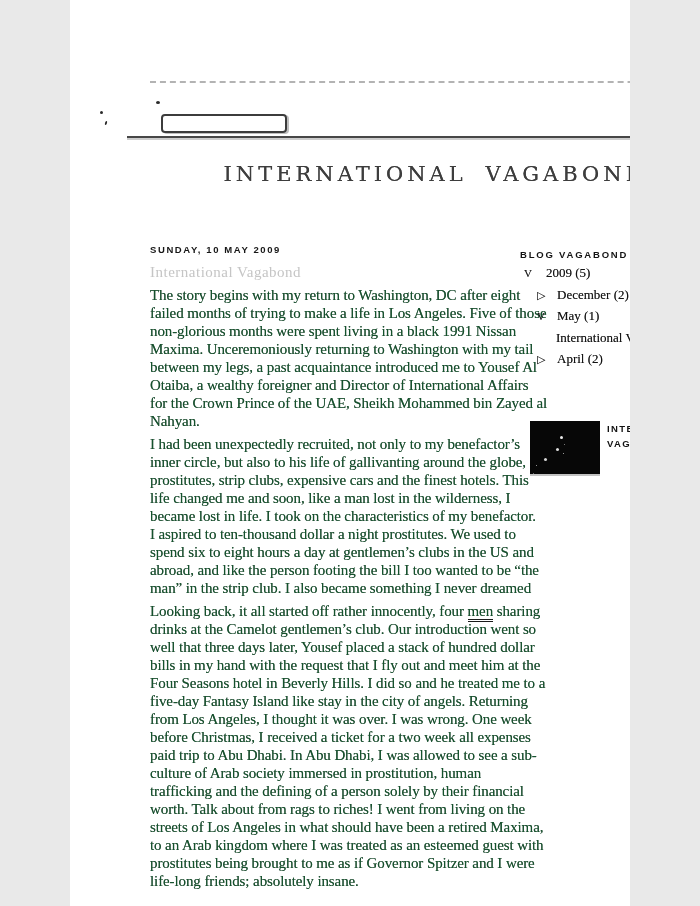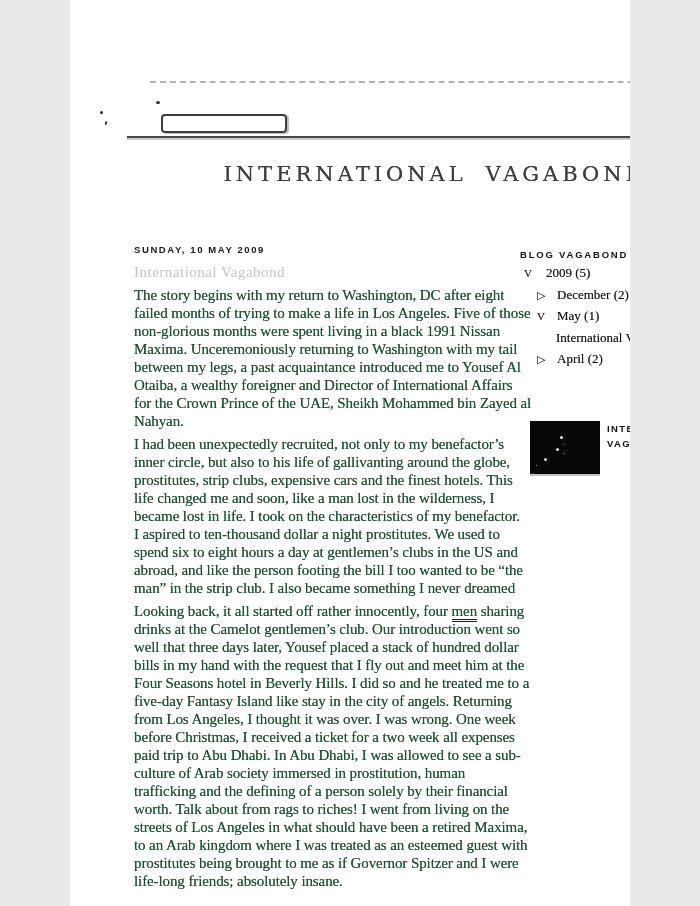--- a/index.html
+++ b/index.html
@@ -29,21 +29,21 @@
 
   
   .masthead{
     position:absolute;left:75px;top:162px;width:580px;margin:0;
     text-align:center;font-family:"DejaVu Serif",serif;font-weight:400;
     font-size:21px;letter-spacing:4px;word-spacing:8px;color:#3d3d3d;
     filter:blur(.4px);text-shadow:0 0 .5px #5a5a5a;
   }
 
   
-  .main-col{position:absolute;left:64px;top:244px;width:382px;}
+  .main-col{position:absolute;left:80px;top:244px;width:382px;}
   .post-date{
     font-family:"Liberation Sans",sans-serif;font-size:9.5px;font-weight:bold;
     letter-spacing:1.6px;color:#161616;line-height:11px;
   }
   .post-title-faded{
     margin-top:9px;font-size:15px;line-height:17px;color:#c5c5c5;
     letter-spacing:.5px;filter:blur(.6px);text-decoration:none;display:block;
   }
   .body-p{
     margin:5px 0 0 0;white-space:pre;

